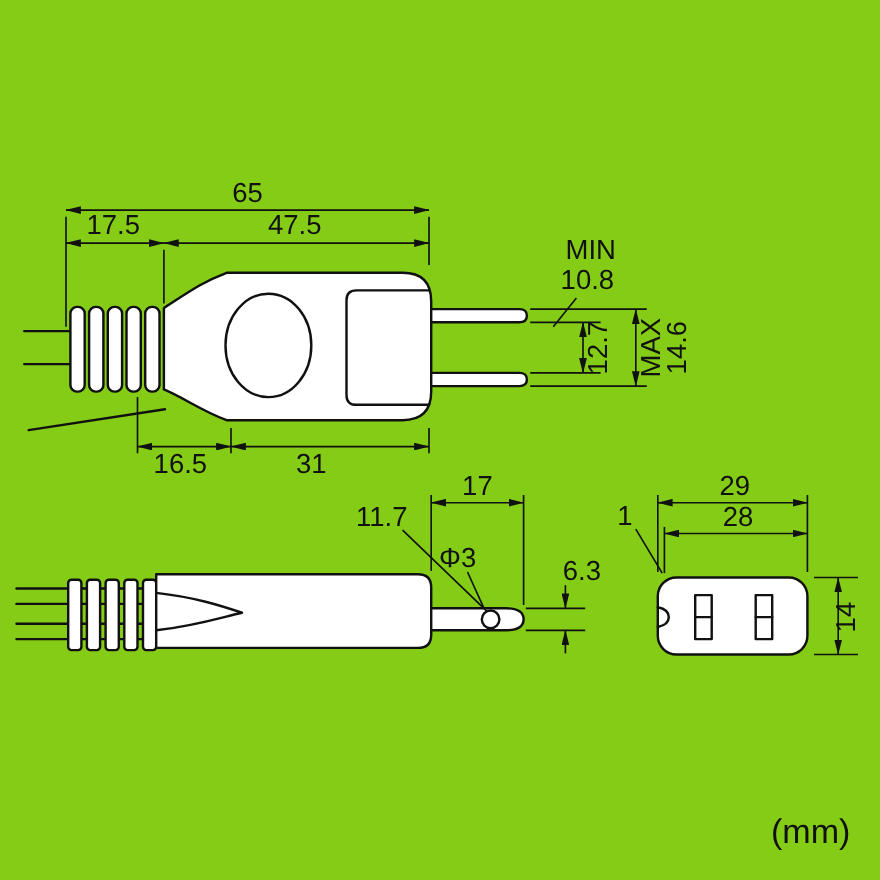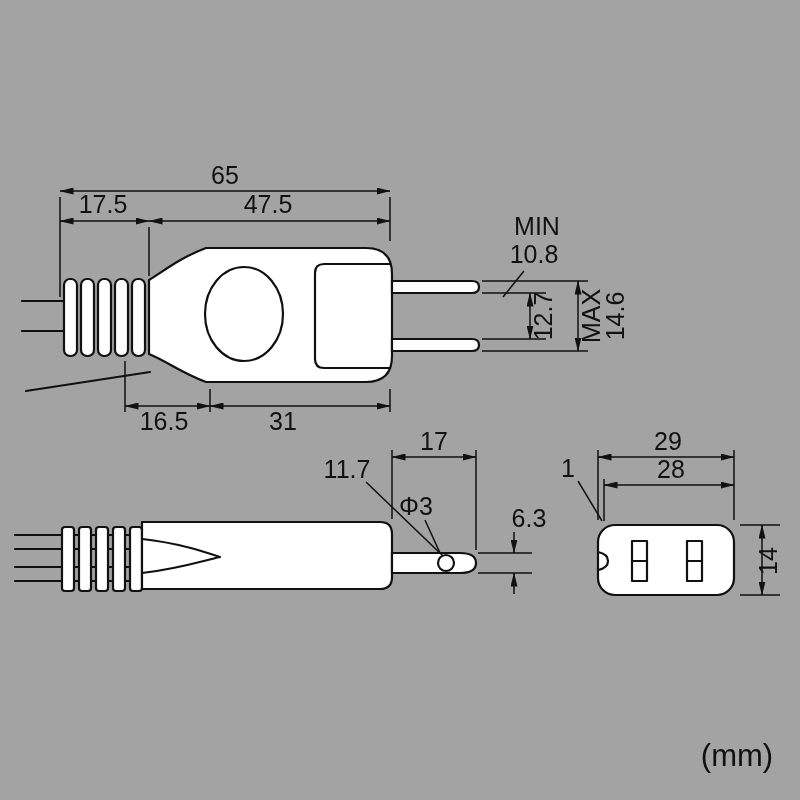--- a/index.html
+++ b/index.html
@@ -1,16 +1,16 @@
 <!DOCTYPE html>
 <html><head>
 <meta charset="utf-8">
 <style>
   html,body{margin:0;padding:0;background:#ffffff;}
-  .page{width:800px;height:800px;background:#a3a3a3;position:relative;overflow:hidden;}
+  .page{width:800px;height:800px;background:#84cc16;position:relative;overflow:hidden;}
   svg{display:block;}
   .obj path,.obj rect,.obj ellipse,.obj circle,.obj line{
     fill:none;stroke:#111;stroke-width:2.2;stroke-linejoin:round;stroke-linecap:round;
   }
   .obj .fw{fill:#ffffff;}
   .dim line,.dim path{stroke:#111;stroke-width:1.5;fill:none;}
   .dim text{fill:#111;stroke:none;font-family:"Liberation Sans",sans-serif;font-size:25px;text-anchor:middle;}
   .units{fill:#111;font-family:"Liberation Sans",sans-serif;font-size:31px;text-anchor:middle;}
 </style>
 </head>

